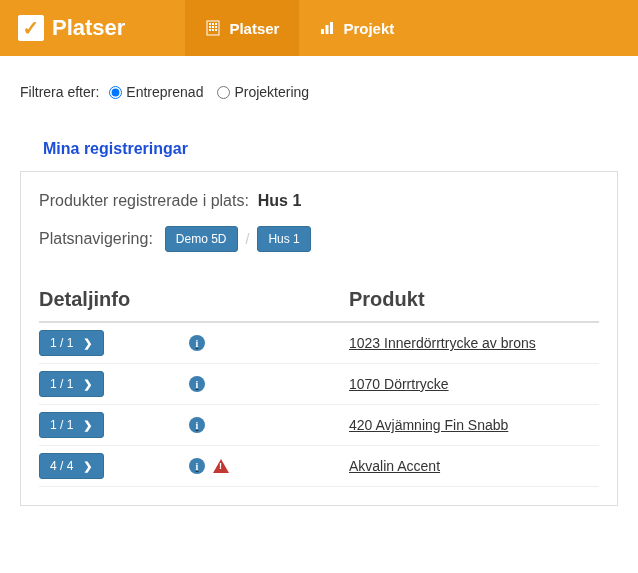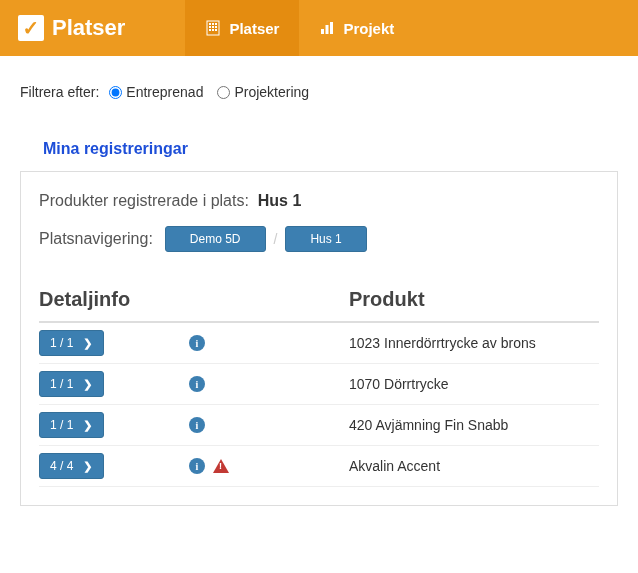--- a/index.html
+++ b/index.html
@@ -108,21 +108,21 @@
       font-size: 16px;
       color: #555;
       margin-bottom: 26px;
     }
     .crumbs { display: flex; align-items: center; gap: 8px; }
     .crumb {
       background: #3c7fb1;
       border: 1px solid #34709a;
       color: #fff;
       font-size: 12px;
-      padding: 5px 24px;
+      padding: 5px 10px;
       border-radius: 3px;
       cursor: pointer;
     }
     .crumb-sep { color: #ccc; font-size: 14px; }
     
     .table {
       width: 100%;
       border-collapse: collapse;
     }
     .table th {
@@ -133,20 +133,21 @@
       padding: 10px 0 10px 0;
       border-bottom: 2px solid #ddd;
     }
     .table th.col-detail { width: 150px; }
     .table th.col-info { width: 160px; }
     .table td {
       padding: 7px 0;
       font-size: 14px;
       border-bottom: 1px solid #eee;
       vertical-align: middle;
+      text-decoration: underline;
     }
     .detail-btn {
       background: #3c7fb1;
       border: 1px solid #34709a;
       color: #fff;
       font-size: 12px;
       padding: 5px 10px;
       border-radius: 3px;
       display: inline-flex;
       align-items: center;

